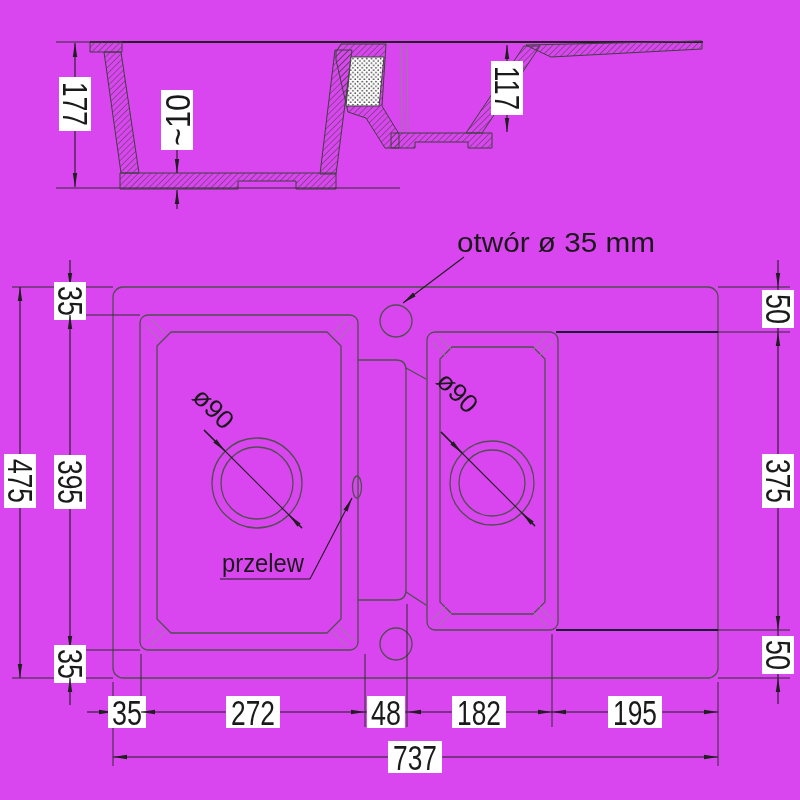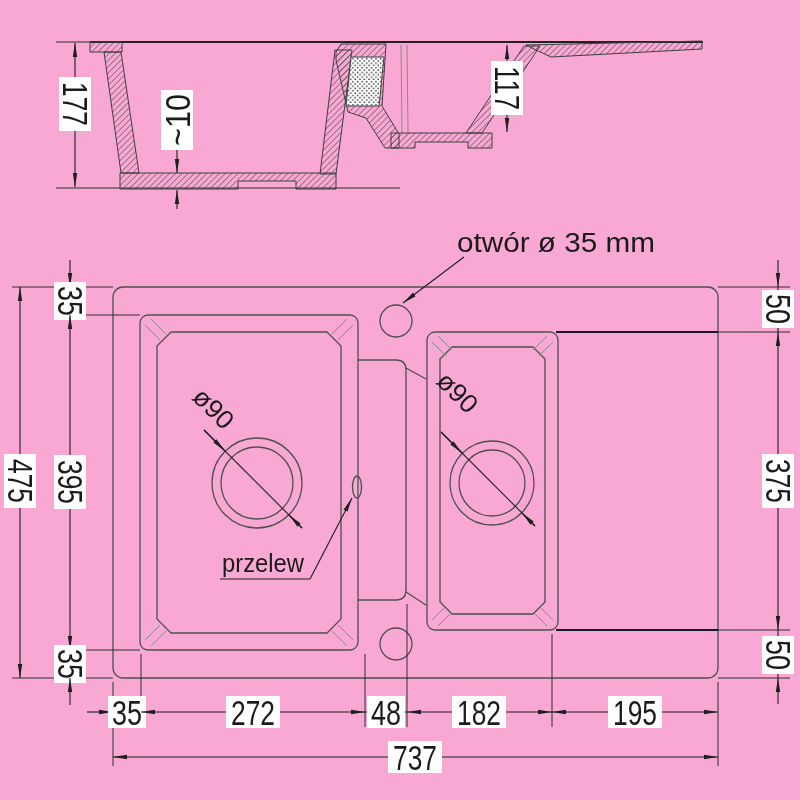--- a/index.html
+++ b/index.html
@@ -1,16 +1,16 @@
 <!DOCTYPE html>
 <html><head>
 <meta charset="utf-8">
 <style>
   html,body{margin:0;padding:0;background:#ffffff;}
-  #stage{width:800px;height:800px;position:relative;background:#f9a8d4;overflow:hidden;}
+  #stage{width:800px;height:800px;position:relative;background:#d946ef;overflow:hidden;}
   svg{display:block;}
   .ln{stroke:#4f4f4f;stroke-width:1.3;fill:none;stroke-linejoin:round;stroke-linecap:round;}
   .thin{stroke:#8a8a8a;stroke-width:1;fill:none;}
   .ext{stroke:#2f2f2f;stroke-width:1;fill:none;}
   .dim{stroke:#1f1f1f;stroke-width:1.1;fill:none;}
   .dark{stroke:#181830;stroke-width:2.2;fill:none;}
   .sec{stroke:#222222;stroke-width:2;fill:none;}
   .hatch{fill:url(#hatchP);stroke:#3f3f3f;stroke-width:1;stroke-linejoin:round;}
   .core{fill:url(#dotsP);stroke:#3f3f3f;stroke-width:1;}
   .dimtxt{font-family:"Liberation Sans",sans-serif;font-size:35px;fill:#1a1a1a;text-anchor:middle;}

